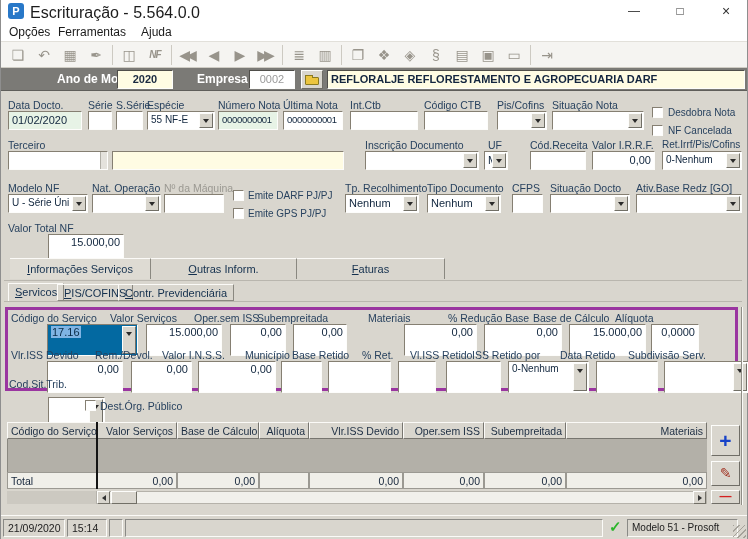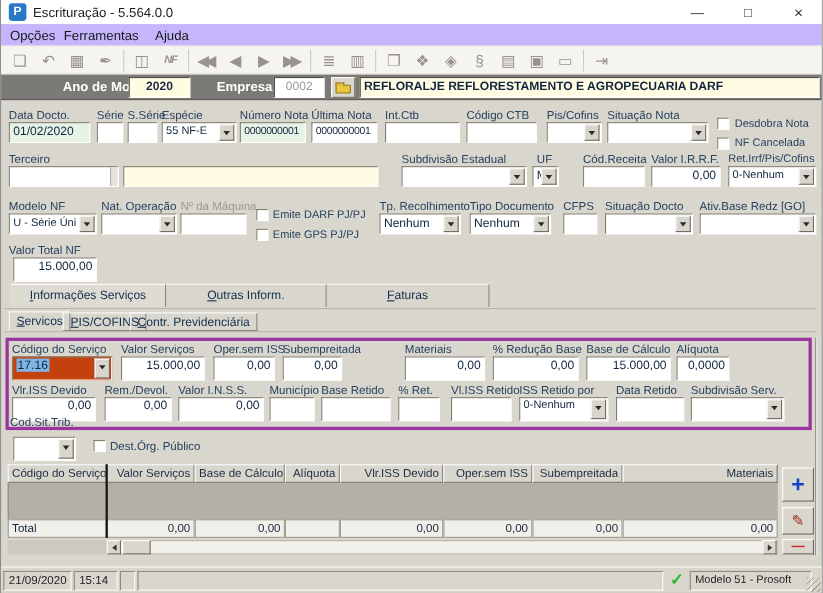--- a/index.html
+++ b/index.html
@@ -3,23 +3,23 @@
 <meta charset="utf-8">
 <style>
   html,body{margin:0;padding:0;background:#e8e8e8;}
   *{box-sizing:border-box;font-family:"Liberation Sans",sans-serif;}
   .window{position:relative;width:748px;height:539px;background:#d9d6ce;overflow:hidden;
           box-shadow:inset 0 0 0 1px #8e8e8e;}
   
   .titlebar{position:absolute;left:1px;top:0;width:746px;height:22px;background:#ffffff;}
   .logo{position:absolute;left:7px;top:3px;width:16px;height:16px;background:#2878c8;border-radius:3px;
         color:#fff;font-size:11px;font-weight:bold;text-align:center;line-height:16px;}
-  .title-text{position:absolute;left:29px;top:4px;font-size:12px;color:#1c1c1c;white-space:nowrap;}
+  .title-text{position:absolute;left:29px;top:4px;font-size:16px;color:#1c1c1c;white-space:nowrap;}
   .wbtn{position:absolute;top:0;width:46px;height:22px;text-align:center;line-height:22px;font-size:12px;color:#333;}
-  .menubar{position:absolute;left:1px;top:22px;width:746px;height:20px;background:#c4b5fd;border-bottom:1px solid #e2e0da;}
+  .menubar{position:absolute;left:1px;top:22px;width:746px;height:20px;background:#ffffff;border-bottom:1px solid #e2e0da;}
   .mitem{position:absolute;top:3px;font-size:12px;color:#1a1a1a;}
   .toolbar{position:absolute;left:1px;top:42px;width:746px;height:26px;background:#f5f4f1;border-bottom:1px solid #cfccc4;
            display:flex;align-items:center;padding-left:4px;}
   .ticon{width:26px;height:22px;text-align:center;line-height:22px;font-size:14px;color:#98948b;flex:0 0 auto;}
   .tsep{width:1px;height:20px;background:#cdcac2;margin:0 3px;flex:0 0 auto;}
   .nf{font-size:10px;font-style:italic;font-weight:bold;letter-spacing:-1px;}
   .nav{letter-spacing:-4px;padding-right:4px;}
   
   .band{position:absolute;left:1px;top:68px;width:746px;height:23px;background:#7b7a76;border-bottom:1px solid #5f5e5a;}
   .bandlbl{position:absolute;top:4px;color:#ffffff;font-weight:bold;font-size:12px;white-space:nowrap;}
@@ -28,25 +28,25 @@
   .folderbtn{position:absolute;top:2px;width:22px;height:19px;background:#d9d6ce;border:1px solid;
              border-color:#fdfdfb #6f6d66 #6f6d66 #fdfdfb;}
   .folder{position:absolute;left:3px;top:6px;width:14px;height:8px;background:#ecc53f;border:1px solid #8a7a20;border-radius:1px;}
   .folder::before{content:"";position:absolute;left:-1px;top:-3px;width:6px;height:2px;background:#ecc53f;
                   border:1px solid #8a7a20;border-bottom:none;}
   
   .lbl{position:absolute;font-size:10.5px;color:#28425f;white-space:nowrap;}
   .lbl.dis{color:#9b9992;}
   .fld{position:absolute;height:19px;background:#fff;border:1px solid;border-color:#857f72 #fdfdfb #fdfdfb #857f72;
        font-size:11px;color:#10253d;padding:2px 3px 0;overflow:hidden;white-space:nowrap;}
-  .h17{height:22px;padding-top:1px;}
+  .h17{height:32px;padding-top:1px;margin-left:36px;}
   .num{text-align:right;}
   .green{background:#e7f3e6;}
   .cream{background:#fffce3;}
-  .yellow{background:#c2410c;}
+  .yellow{background:#0369a1;}
   .fs10{font-size:10px;}
   .fs9{font-size:9.5px;letter-spacing:-0.3px;}
   .combo{padding-right:16px;}
   .cbtn{position:absolute;right:1px;top:1px;bottom:1px;width:14px;background:#d8d5cc;border:1px solid;
         border-color:#fdfdfb #716f66 #716f66 #fdfdfb;}
   .cbtn::after{content:"";display:block;margin:5px auto 0;width:0;height:0;
         border-left:3px solid transparent;border-right:3px solid transparent;border-top:4px solid #2a2a2a;}
   .cb{position:absolute;width:11px;height:11px;background:#fff;border:1px solid;border-color:#857f72 #fdfdfb #fdfdfb #857f72;}
   .sel{background:#7fb4e4;color:#082a46;padding:0 1px;}
   
@@ -167,21 +167,21 @@
   <div class="fld combo" style="left:552px;top:111px;width:92px;"><span></span><span class="cbtn"></span></div>
   <span class="cb" style="left:652px;top:107px;"></span>
   <div class="lbl" style="left:668px;top:107px;font-size:10px;">Desdobra Nota</div>
   <span class="cb" style="left:652px;top:125px;"></span>
   <div class="lbl" style="left:668px;top:125px;font-size:10px;">NF Cancelada</div>
 
   <div class="lbl" style="left:8px;top:139px;">Terceiro</div>
   <div class="fld" style="left:8px;top:151px;width:100px;"></div>
   <div style="position:absolute;left:100px;top:152px;width:7px;height:17px;background:#e4e2dc;border-left:1px solid #b0aea6;"></div>
   <div class="fld cream" style="left:112px;top:151px;width:232px;"></div>
-  <div class="lbl" style="left:365px;top:139px;">Subdivisão Estadual</div>
+  <div class="lbl" style="left:365px;top:139px;">Inscrição Documento</div>
   <div class="fld combo" style="left:365px;top:151px;width:114px;"><span></span><span class="cbtn"></span></div>
   <div class="lbl" style="left:488px;top:139px;">UF</div>
   <div class="fld combo" style="left:484px;top:151px;width:24px;"><span>MG</span><span class="cbtn"></span></div>
   <div class="lbl" style="left:530px;top:139px;">Cód.Receita</div>
   <div class="fld" style="left:530px;top:151px;width:56px;"></div>
   <div class="lbl" style="left:592px;top:139px;">Valor I.R.R.F.</div>
   <div class="fld num" style="left:592px;top:151px;width:63px;">0,00</div>
   <div class="lbl" style="left:662px;top:139px;font-size:10px;">Ret.Irrf/Pis/Cofins</div>
   <div class="fld combo fs10" style="left:662px;top:151px;width:80px;"><span>0-Nenhum</span><span class="cbtn"></span></div>
 

